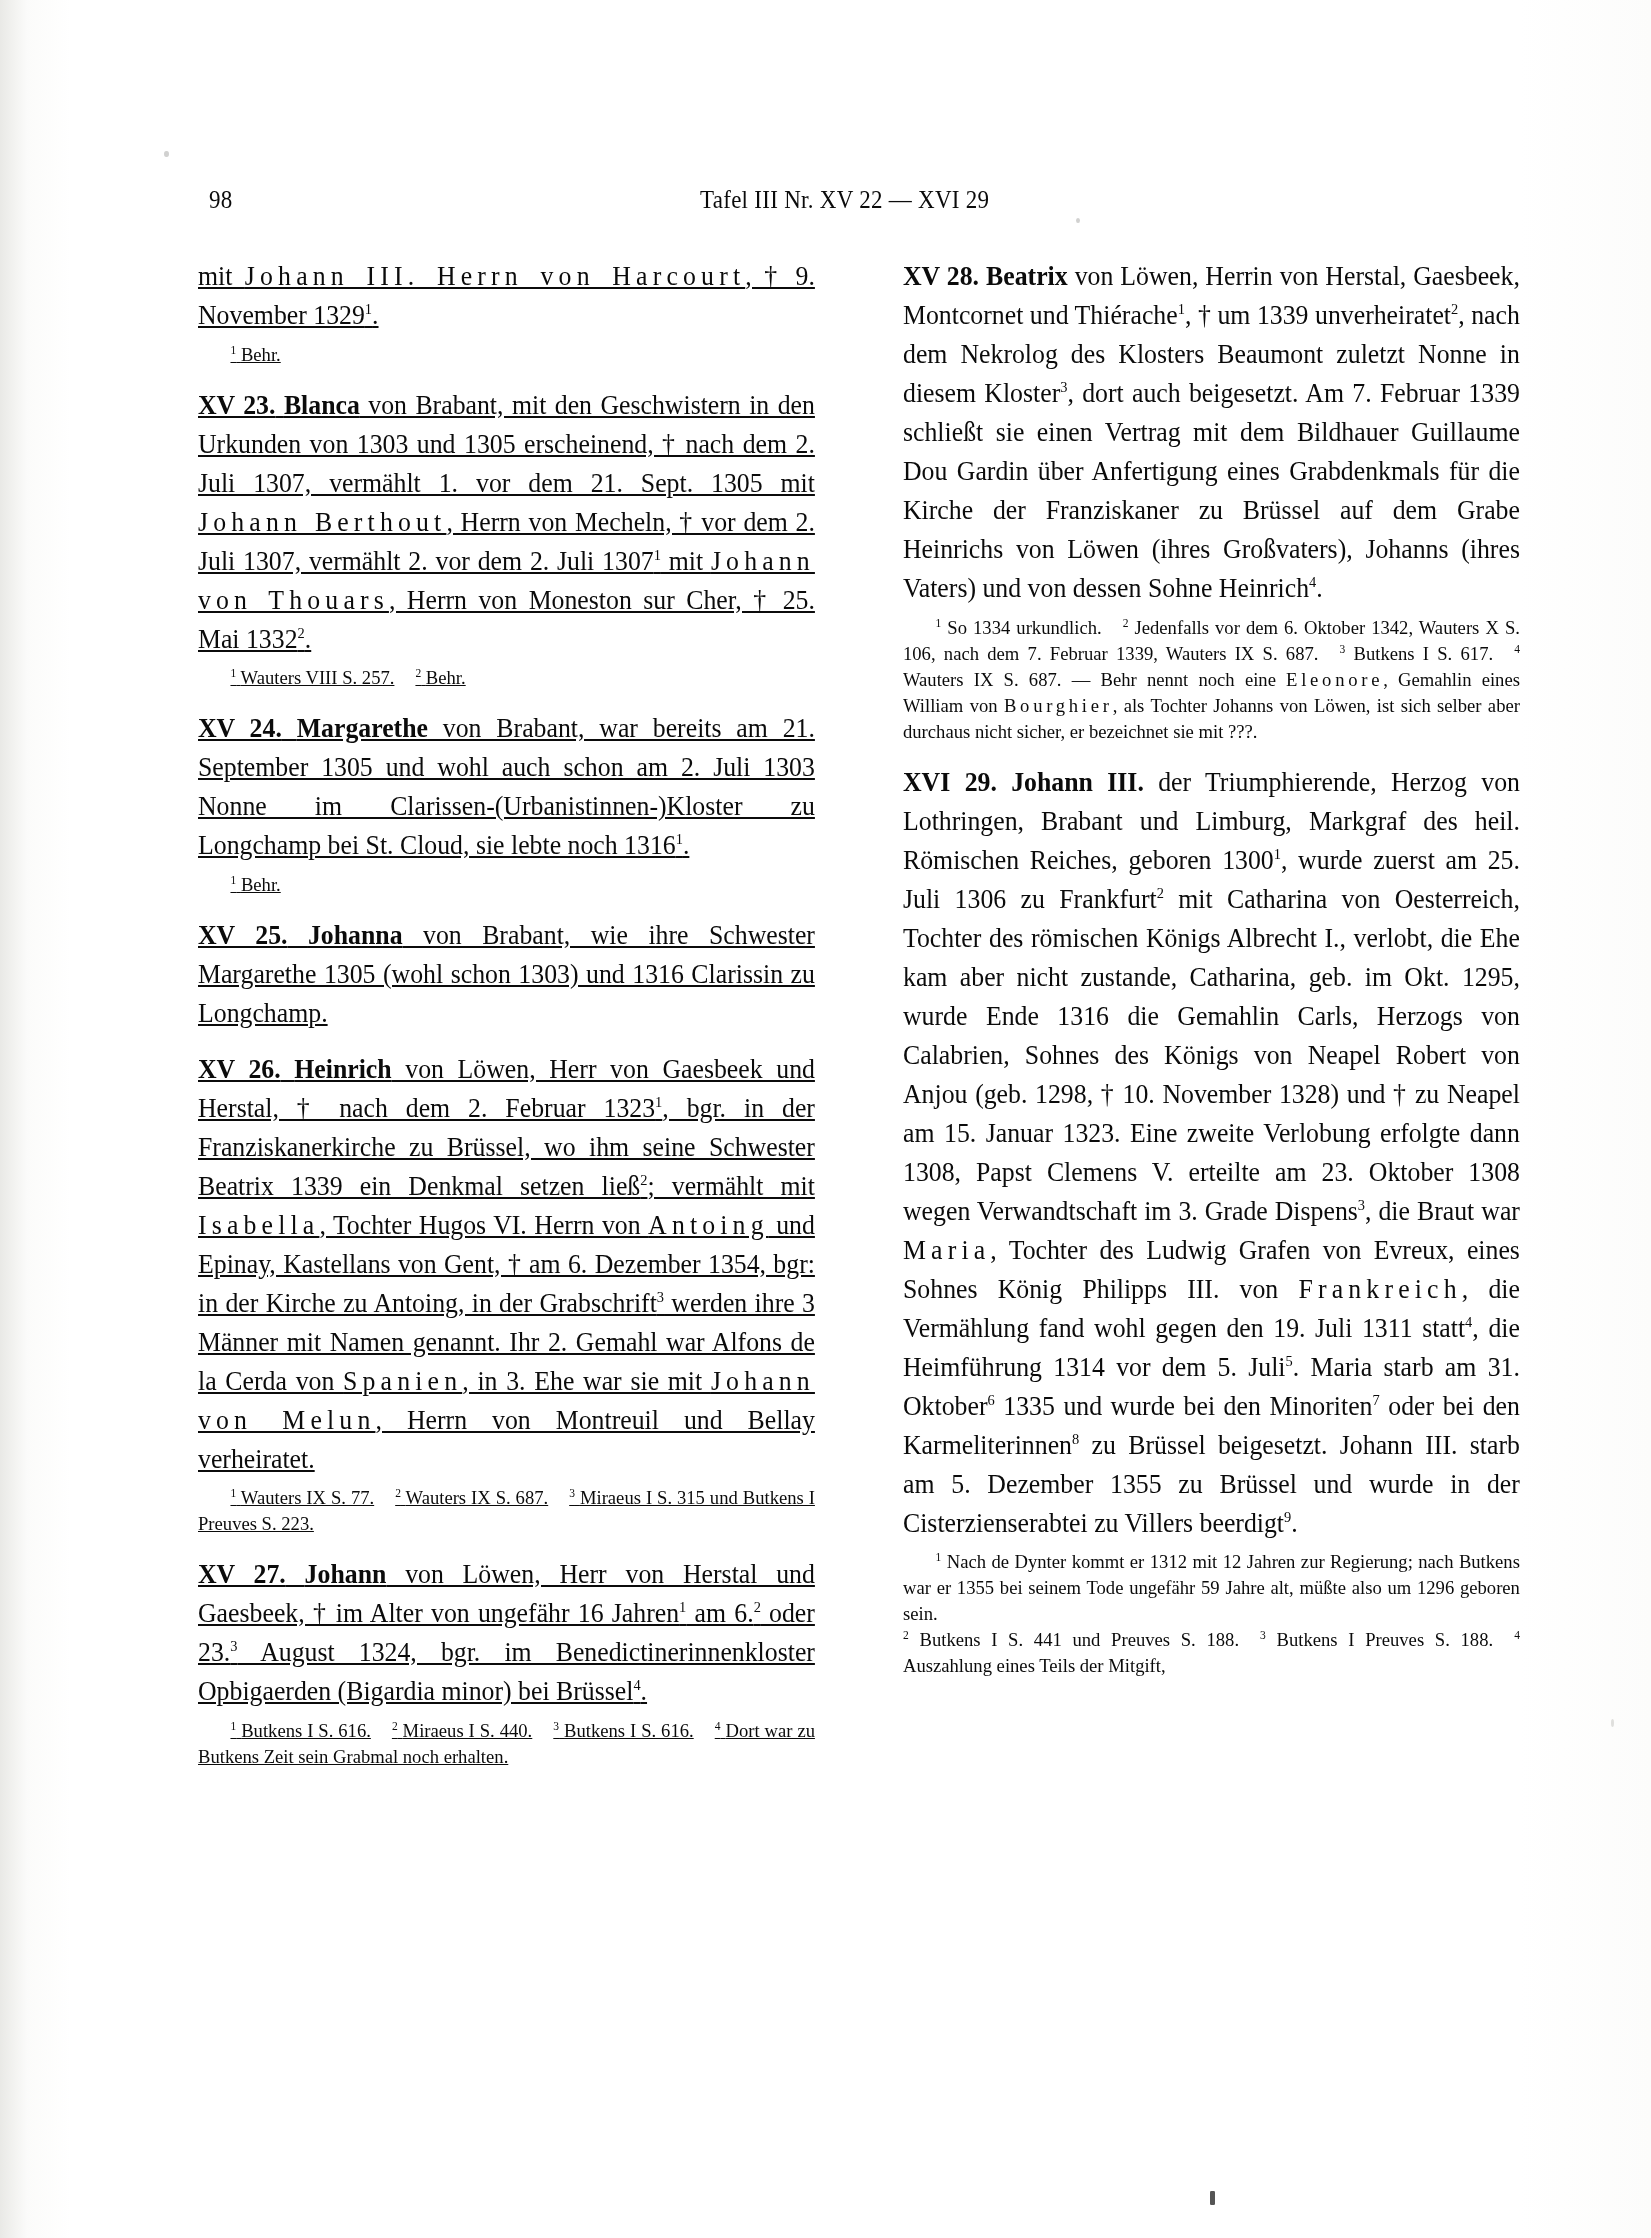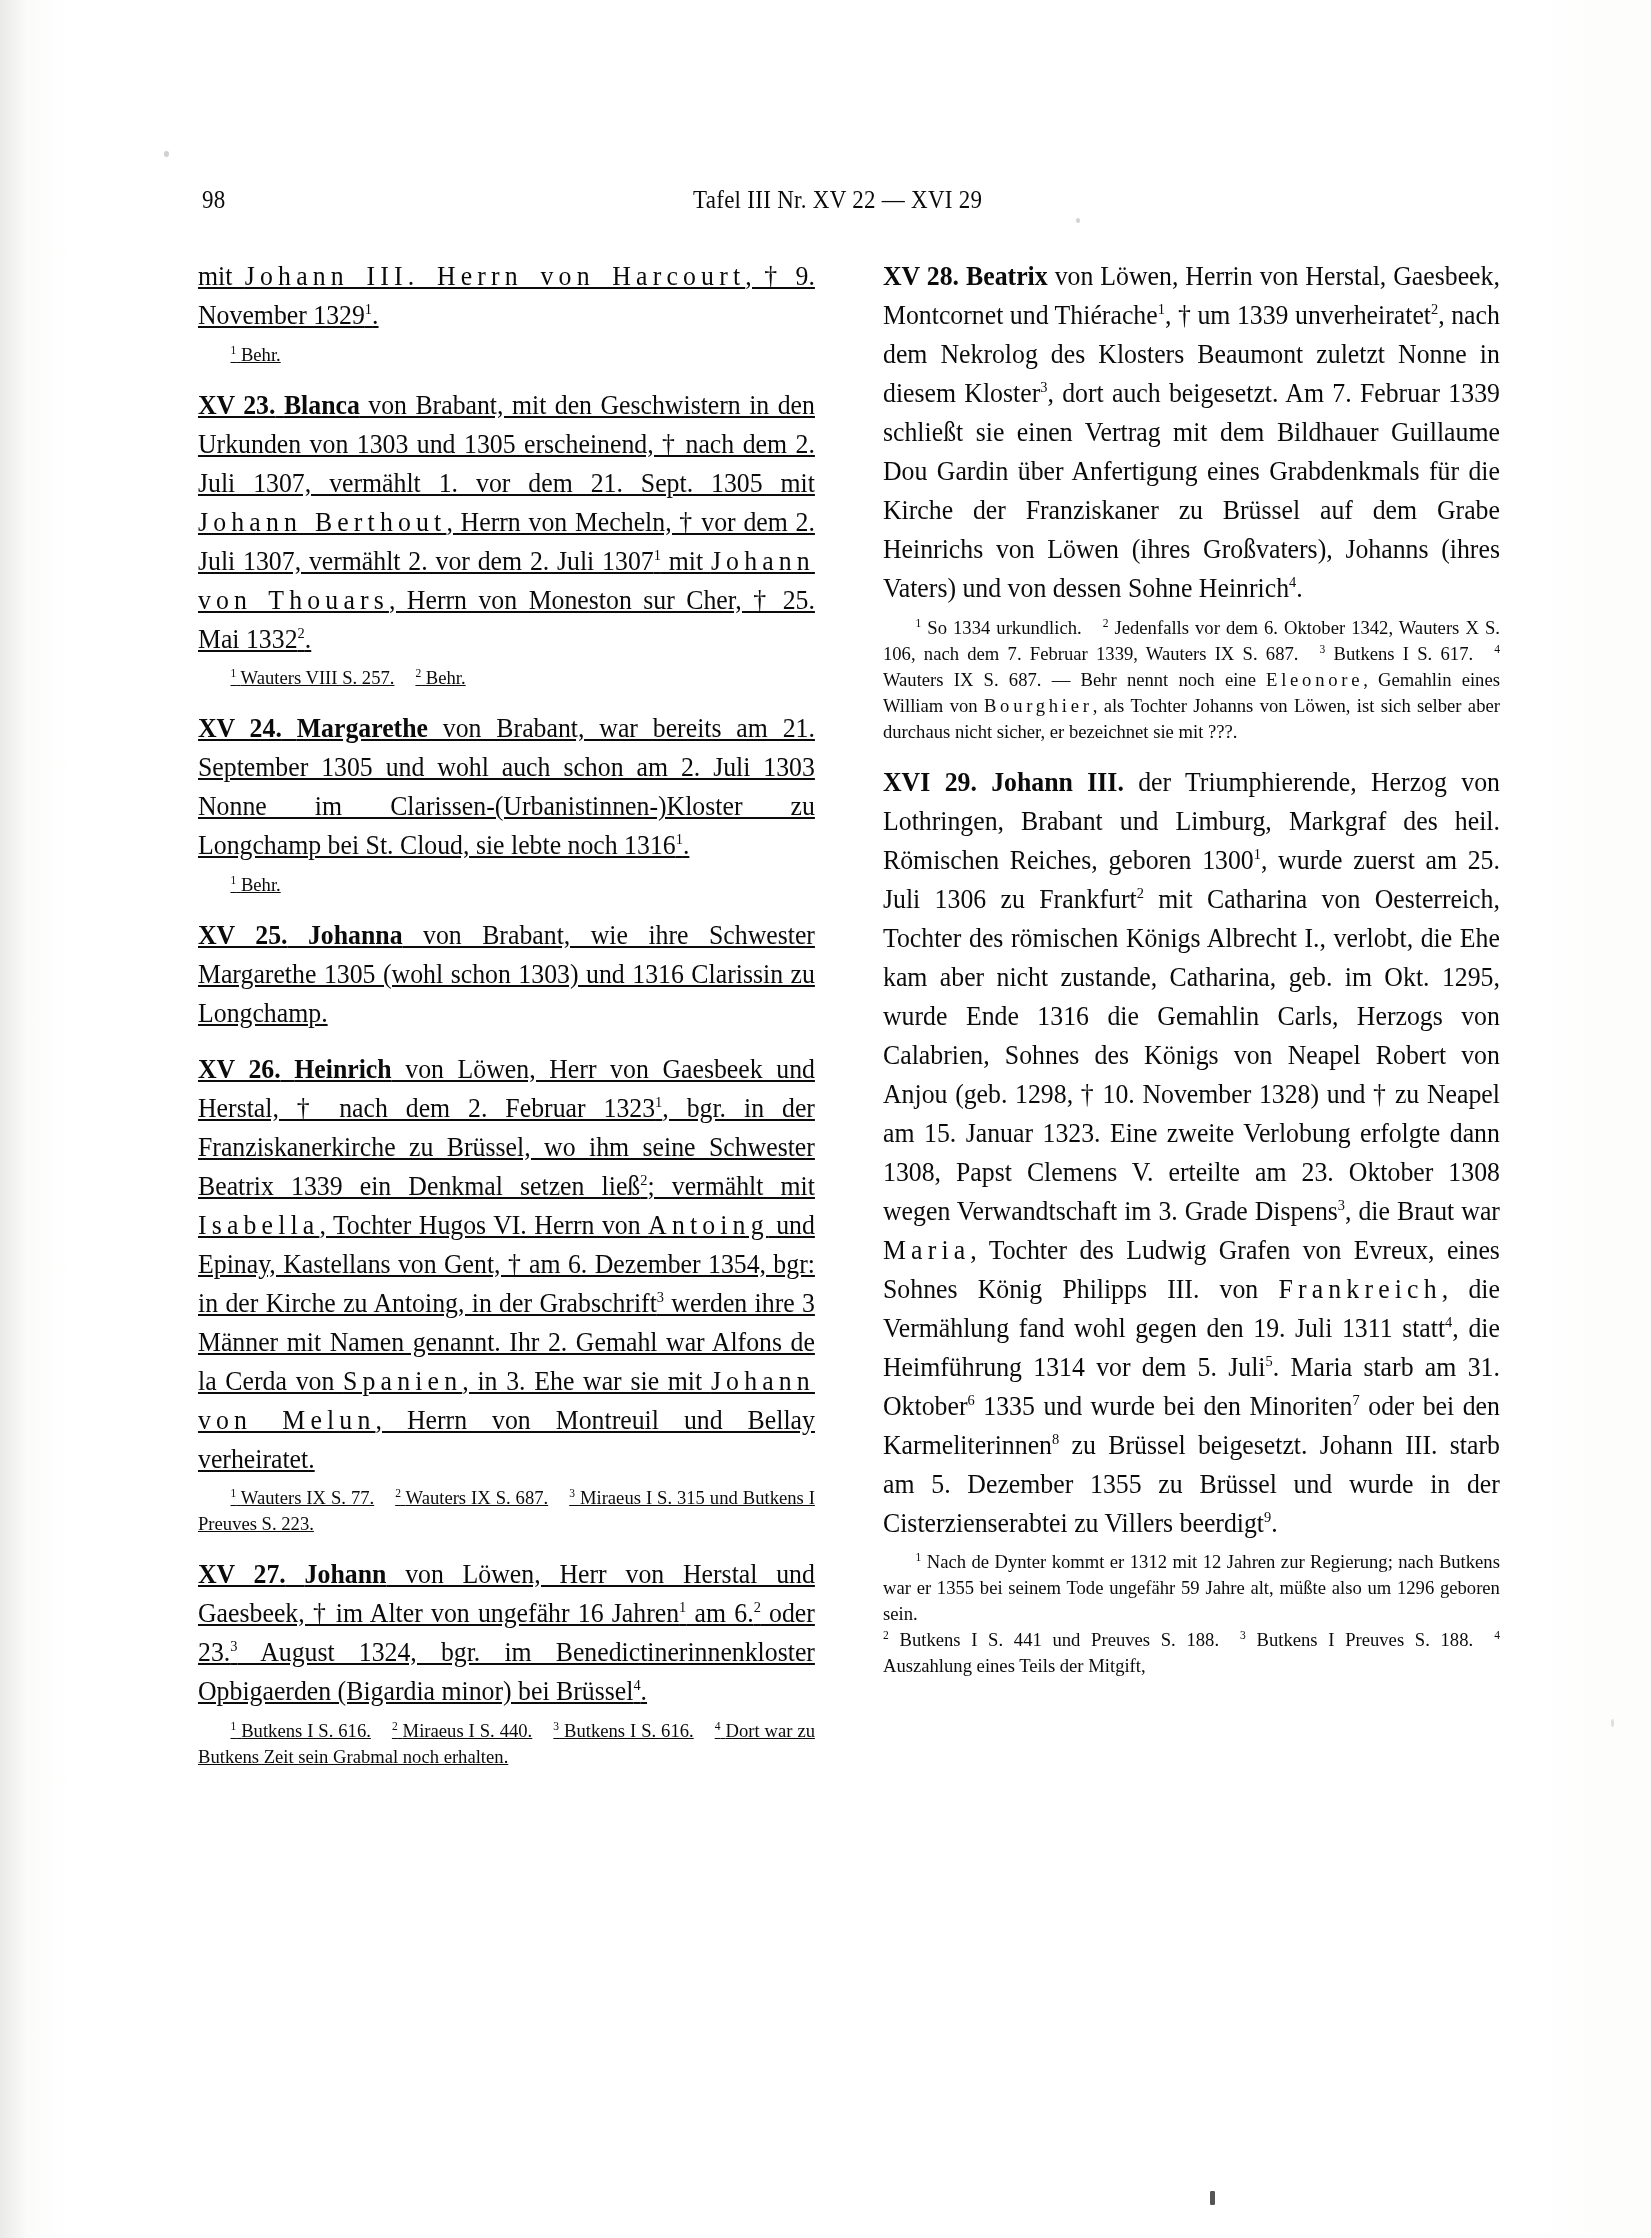--- a/index.html
+++ b/index.html
@@ -18,21 +18,21 @@
       linear-gradient(90deg,#e9e9e6 0px,#fbfbfa 27px,#ffffff 71px,#ffffff 92%,#fcfcfb 100%),
       radial-gradient(120% 80% at 50% 40%, #ffffff 60%, #fafaf8 100%);
     z-index:0;
   }
   .page{
     position:absolute;inset:0;z-index:1;
   }
 
   
   .runhead{
-    position:absolute;left:4px;right:0;top:186px;height:39px;
+    position:absolute;left:11px;right:0;top:186px;height:39px;
   }
   .folio{
     position:absolute;left:198px;top:0;
     font-size:25px;letter-spacing:0.3px;
     transform:scaleX(0.92);transform-origin:left top;
   }
   .runtitle{
     position:absolute;left:689px;top:0;
     font-size:25px;letter-spacing:0.3px;
     transform:scaleX(0.92);transform-origin:left top;
@@ -41,21 +41,21 @@
 
   
   .cols{
     position:absolute;left:198px;top:257px;
     width:1312px;
   }
   .col{
     position:absolute;top:0;width:617px;
   }
   .col-left{left:0;text-decoration:underline;}
-  .col-right{left:685px;}
+  .col-right{left:705px;}
 
   
   .p{
     font-size:27px;
     line-height:39px;
     text-align:justify;
     text-justify:inter-word;
     margin:0 0 0 0;
     hyphens:none;
     transform:scaleX(0.955);

